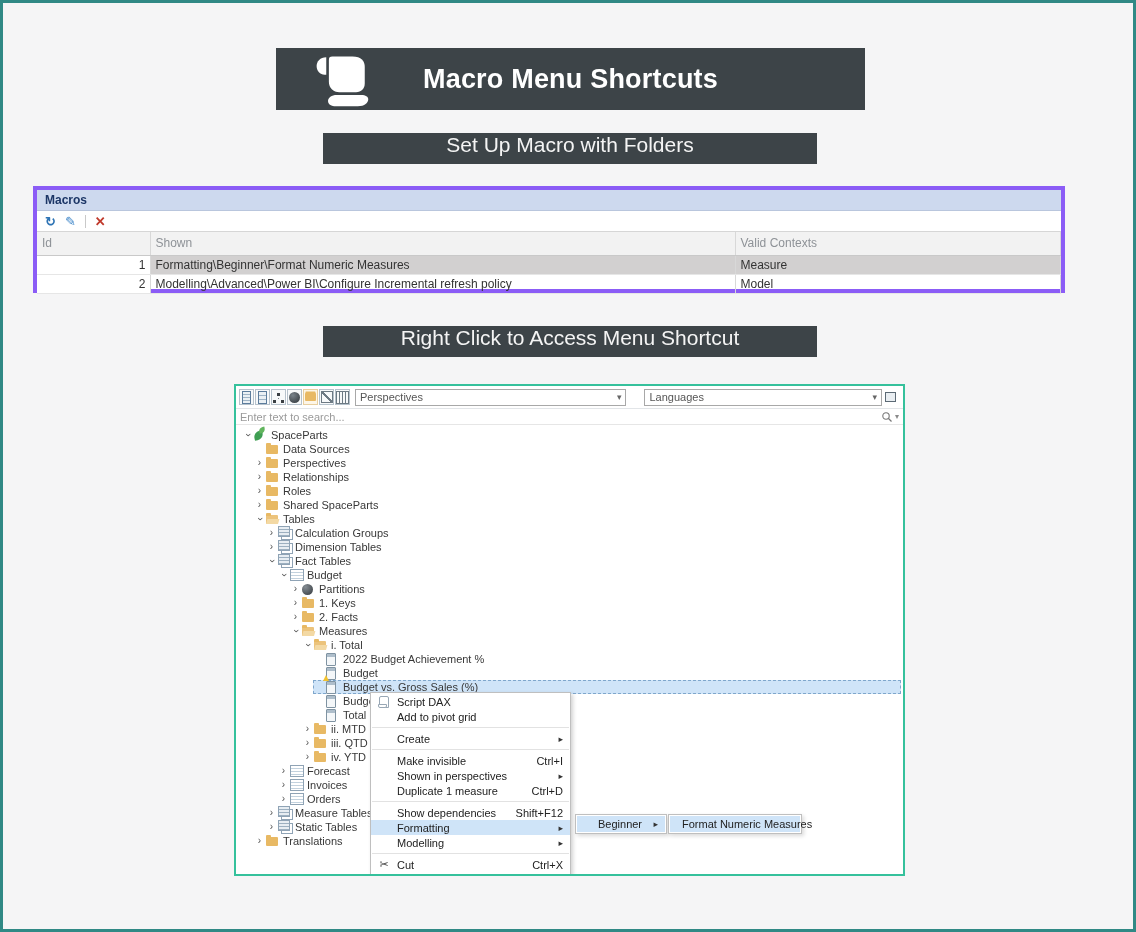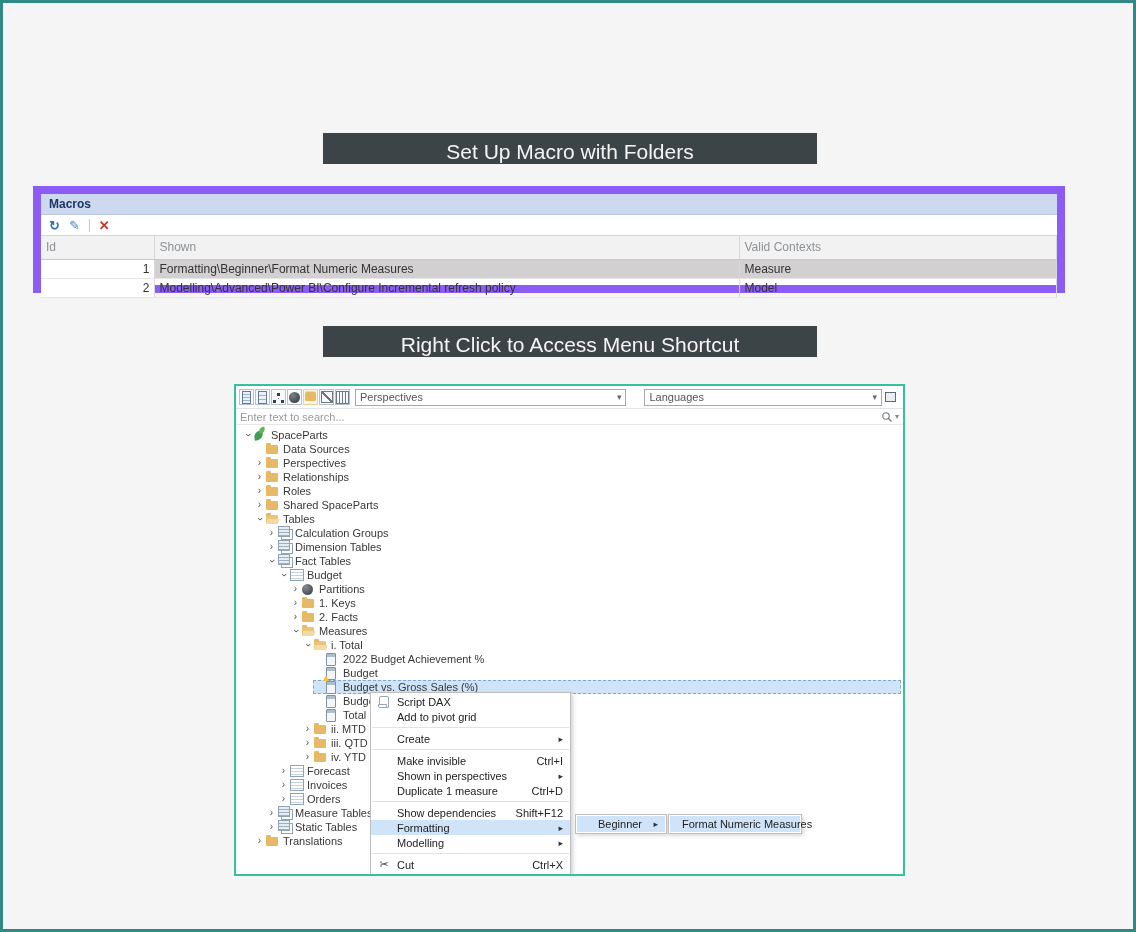--- a/index.html
+++ b/index.html
@@ -3,26 +3,26 @@
 <meta charset="utf-8">
 <style>
   html,body{margin:0;padding:0;}
   body{font-family:"Liberation Sans",sans-serif;background:#e9e9e9;}
   .page{position:relative;width:1136px;height:932px;background:#f5f5f6;border:3px solid #308985;box-sizing:border-box;overflow:hidden;}
 
   
   .title-banner{position:absolute;left:273px;top:45px;width:589px;height:62px;background:#3d4448;display:flex;align-items:center;justify-content:center;}
   .title-banner .scroll-wrap{position:absolute;left:30px;top:4px;width:72px;height:56px;}
   .title-text{color:#fff;font-size:27px;font-weight:bold;letter-spacing:.2px;}
-  .section-banner{position:absolute;left:320px;width:494px;height:31px;background:#3d4448;display:flex;align-items:flex-end;justify-content:center;color:#f4f4f4;font-size:21px;}
+  .section-banner{position:absolute;left:320px;width:494px;height:31px;background:#3d4448;display:flex;align-items:flex-start;justify-content:center;color:#f4f4f4;font-size:21px;}
   .section-setup{top:130px;}
   .section-rightclick{top:323px;}
 
   
-  .macros-panel{position:absolute;left:30px;top:183px;width:1032px;height:107px;background:#fff;border:8px solid #8b5cf6;box-sizing:border-box;font-size:12px;}
+  .macros-panel{position:absolute;left:30px;top:183px;width:1032px;height:107px;background:#fff;border:4px solid #8b5cf6;box-sizing:border-box;font-size:12px;}
   .macros-header{height:21px;background:#cdd9ee;color:#1c3666;font-weight:bold;display:flex;align-items:center;padding-left:8px;border-bottom:1px solid #b9c6dd;box-sizing:border-box;}
   .macros-toolbar{height:21px;display:flex;align-items:center;gap:9px;padding-left:8px;border-bottom:1px solid #d6d6d6;box-sizing:border-box;}
   .mt-icon{font-size:13px;line-height:13px;cursor:default;}
   .mt-icon.run-macro-icon{color:#2e74b5;font-weight:bold;}
   .mt-icon.edit-macro-icon{color:#3d85c8;}
   .mt-icon.delete-macro-icon{color:#c0392b;font-weight:bold;}
   .mt-sep{width:1px;height:13px;background:#c9c9c9;}
   .macros-table{width:100%;border-collapse:collapse;table-layout:fixed;}
   .macros-table th{height:23px;background:#f2f2f2;color:#8e9297;font-weight:normal;text-align:left;padding:0 0 0 5px;border-bottom:1px solid #c9c9c9;border-right:1px solid #d8d8d8;box-sizing:border-box;}
   .macros-table td{height:19px;padding:0 4px 0 5px;border-right:1px solid #d8d8d8;border-bottom:1px solid #e6e6e6;color:#333;white-space:nowrap;overflow:hidden;box-sizing:border-box;}
@@ -101,20 +101,30 @@
   .fly-beginner{left:339px;top:428px;width:92px;height:20px;}
   .fly-beginner .mi-label{padding-left:21px;}
   .fly-format{left:432px;top:428px;width:134px;height:20px;}
   .fly-format .mi-label{text-align:center;padding-left:12px;}
 </style>
 </head>
 <body>
 
 <div class="page">
 
+  <div class="title-banner">
+    <div class="scroll-wrap">
+      <svg viewBox="0 0 80 64" width="72" height="56">
+        <path d="M22 6 C15 6 11 11 11 16 C11 22 15 26 20 26 L22 26 Z" fill="#ffffff"></path>
+        <path d="M29 5 L52 5 C62 5 66 10 66 17 L66 36 C66 42 62 46 56 46 L37 46 C30 46 25 41 25 34 L25 9 C25 6 26 5 29 5 Z" fill="#ffffff"></path>
+        <path d="M34 49 C28 49 24 52 24 56 C24 60 28 62 33 62 L58 62 C66 62 70 58 70 54 C70 51 67 49 62 49 Z" fill="#ffffff"></path>
+      </svg>
+    </div>
+    <div class="title-text">Macro Menu Shortcuts</div>
+  </div>
 
   <div class="section-banner section-setup">
     <span>Set Up Macro with Folders</span>
   </div>
 
   <div class="macros-panel">
     <div class="macros-header">
       <span>Macros</span>
     </div>
     <div class="macros-toolbar">

